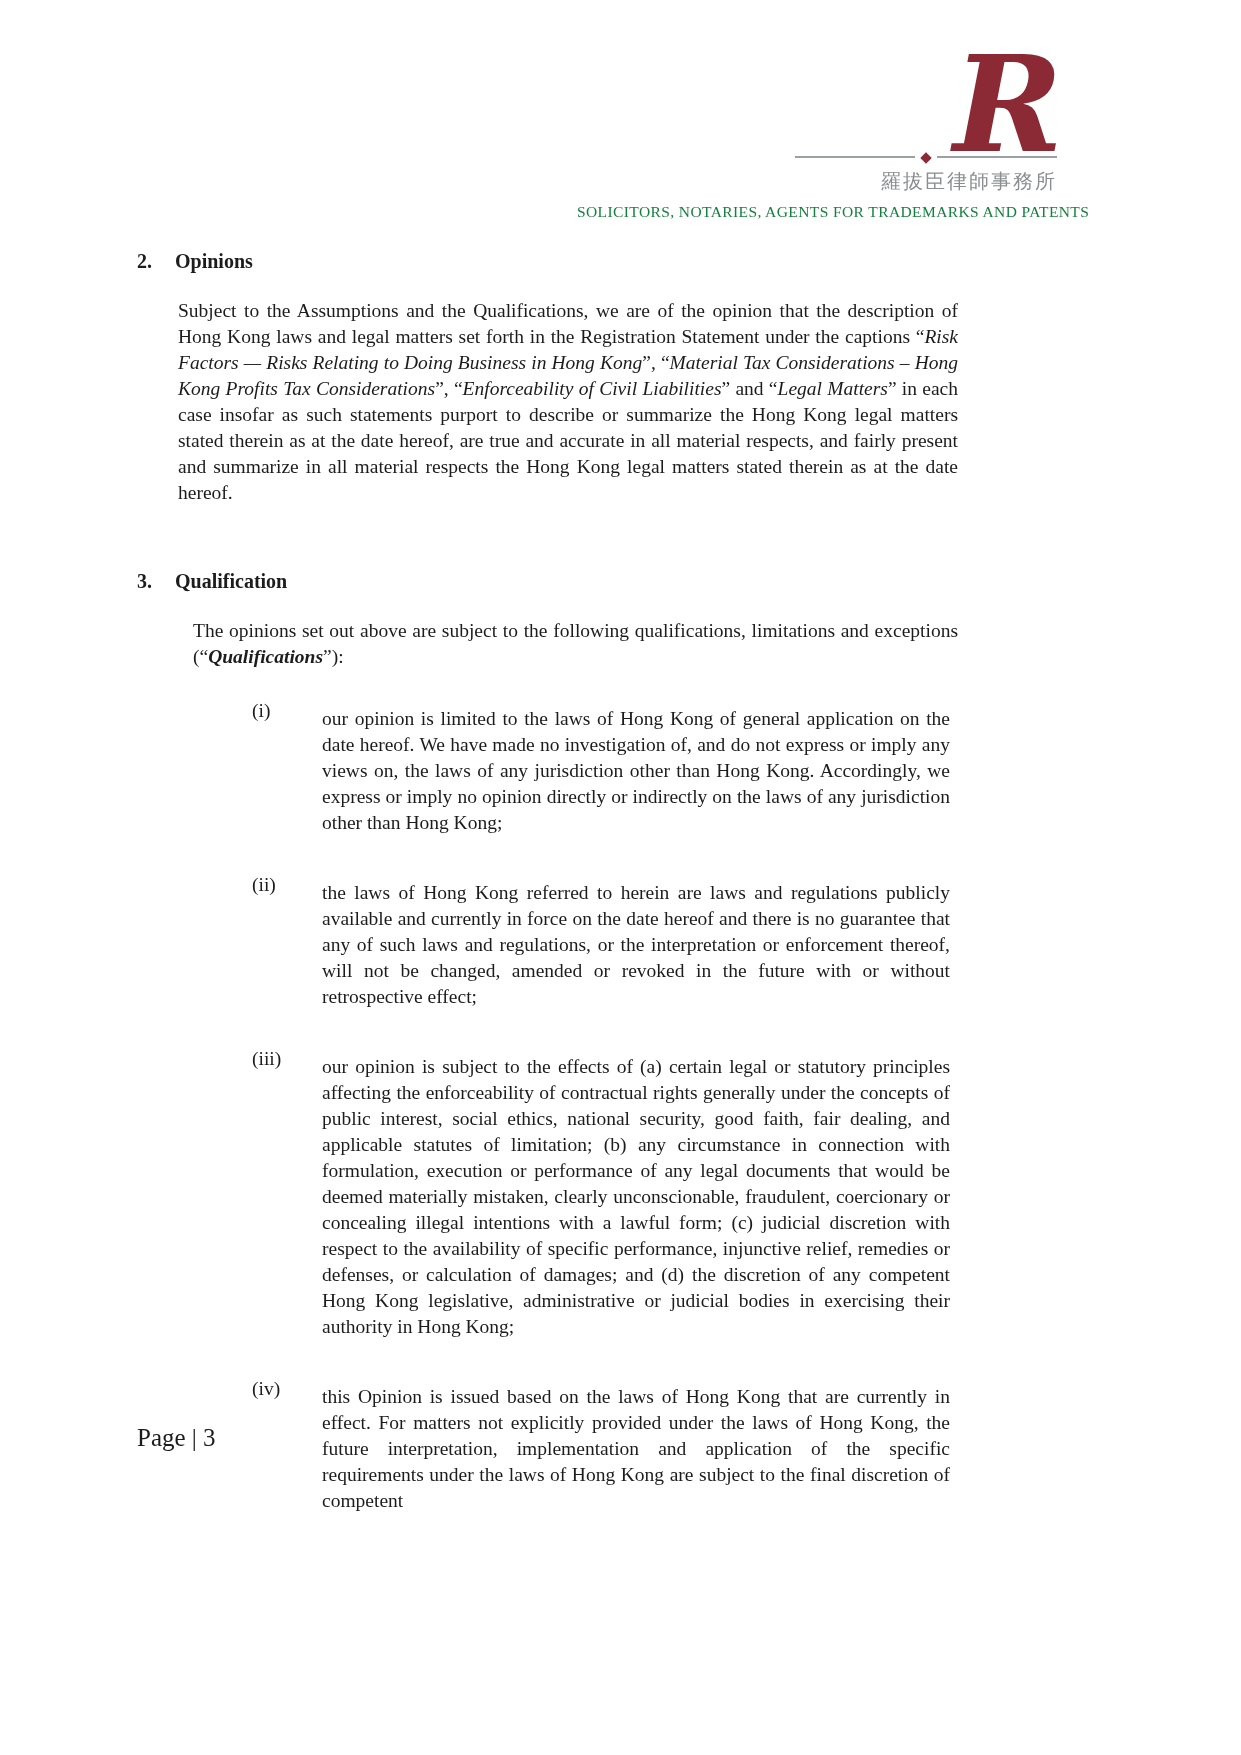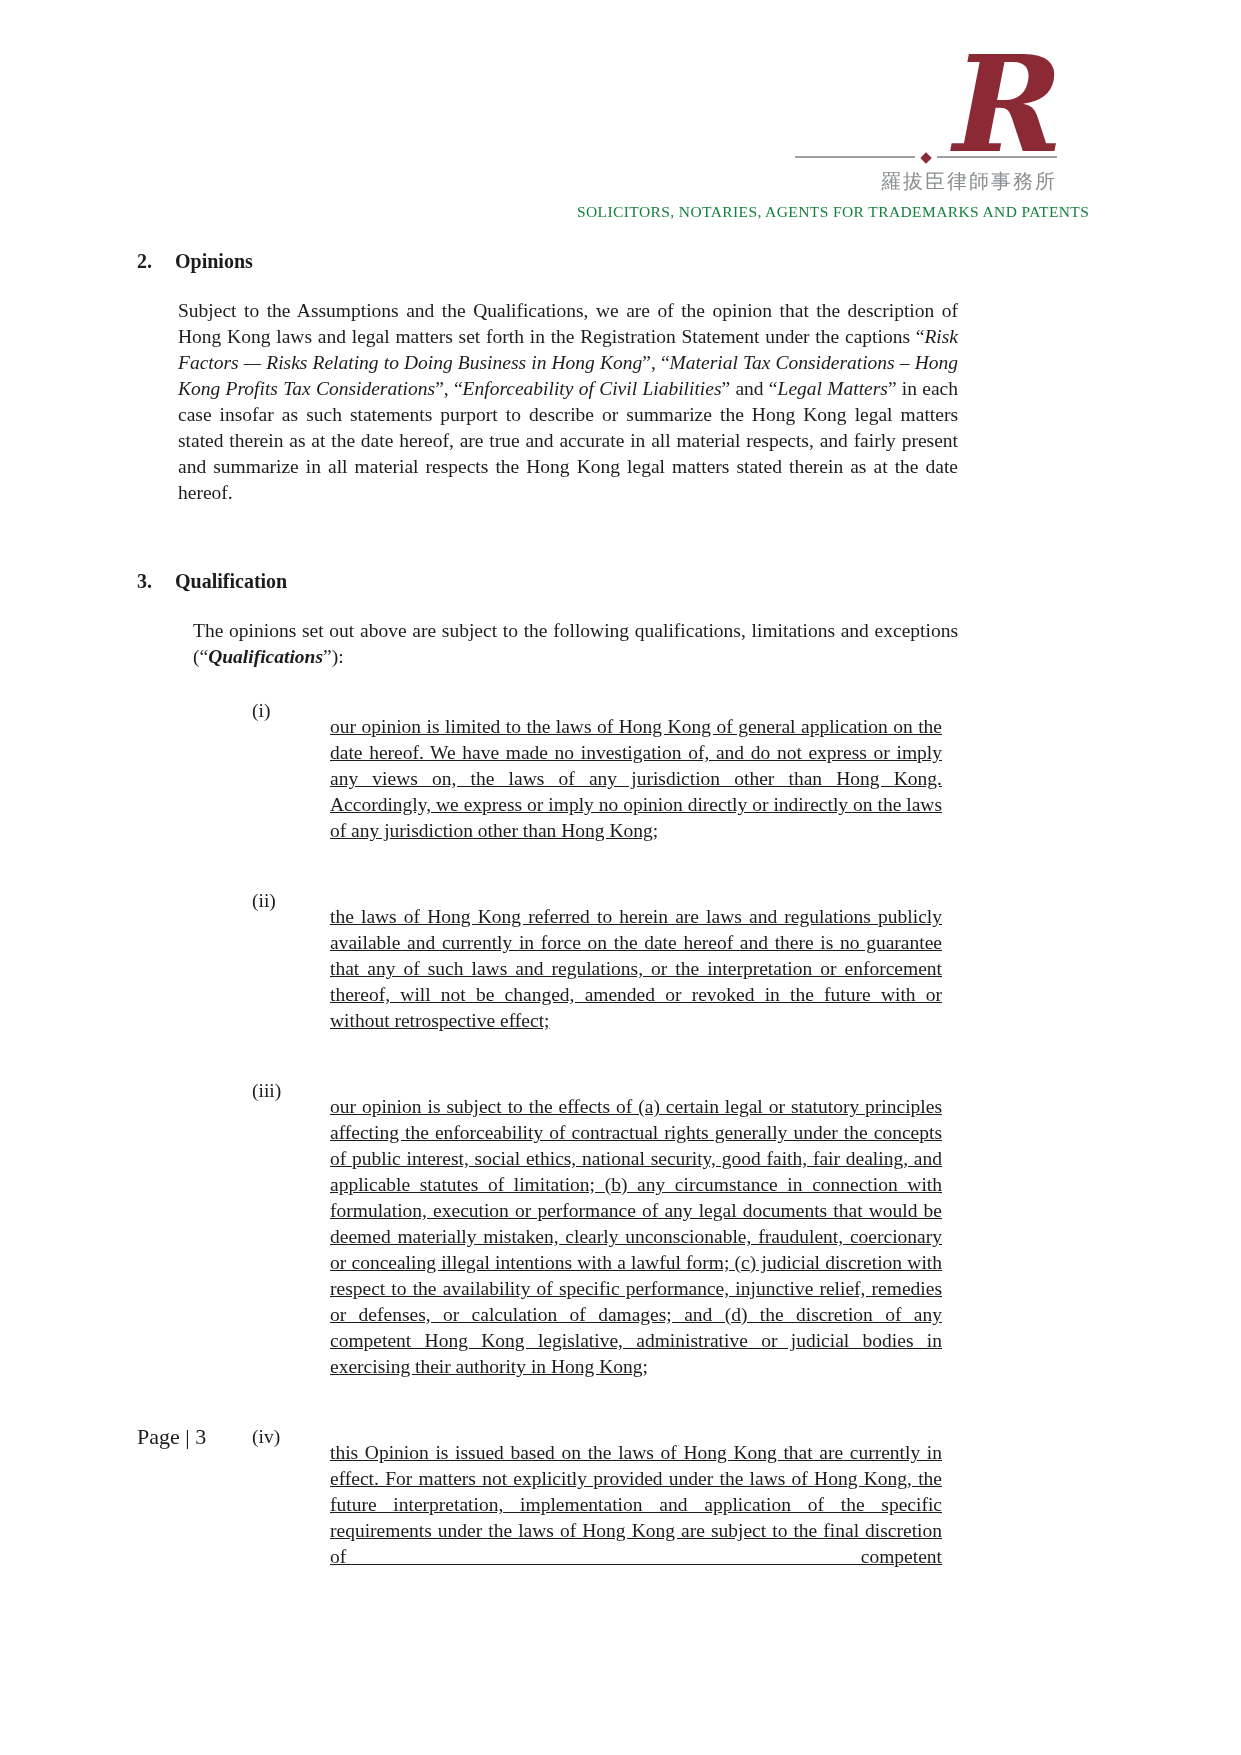--- a/index.html
+++ b/index.html
@@ -112,30 +112,29 @@
     display: flex;
     margin-top: 28px;
   }
   .q-marker {
     width: 62px;
     flex-shrink: 0;
   }
   .q-text {
     flex: 1;
     text-align: justify;
-    margin: 16px;
-    text-decoration: underline;
+    margin: 8px;
   }
   .q-item.justify-last .q-text { text-align-last: justify; }
 
   .footer {
     position: absolute;
     left: 137px;
     top: 1424px;
-    font-size: 22px;
+    font-size: 25px;
   }
 </style>
 </head>
 <body>
 
 <div class="page">
 
   <div class="logo">
     <div class="logo-wordmark">
       <span class="logo-r">R</span>

